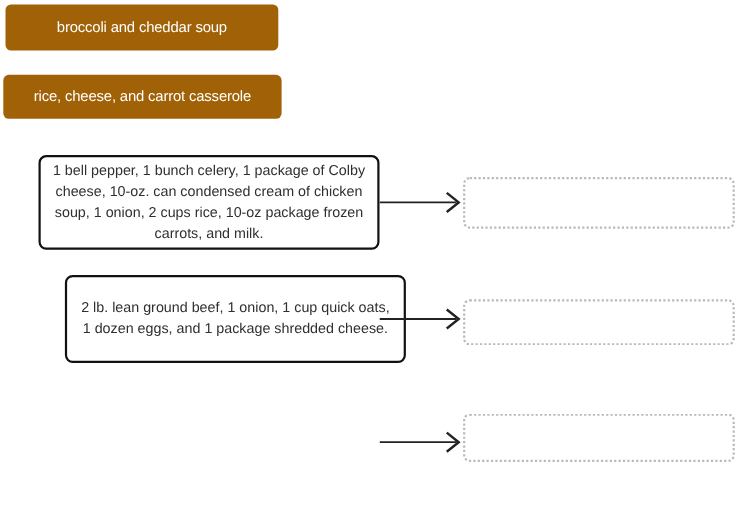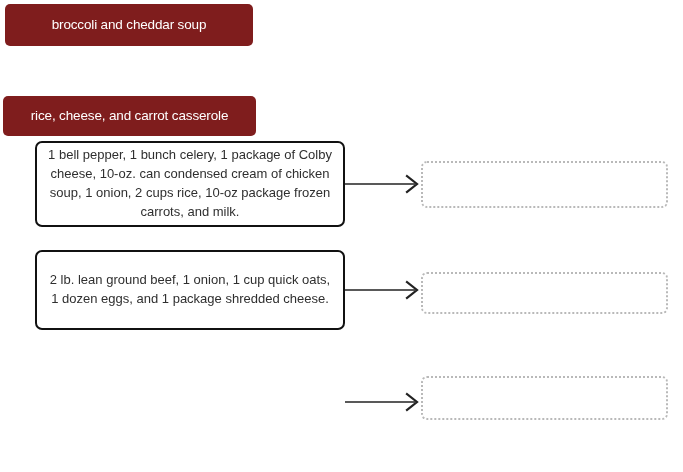--- a/index.html
+++ b/index.html
@@ -20,39 +20,39 @@
   
   .drag-tray {
     position: absolute;
     left: 0;
     top: 0;
     width: 683px;
     height: 120px;
   }
   .drag-chip {
     position: absolute;
-    background: #7f1d1d;
+    background: #a16207;
     color: #ffffff;
     border-radius: 5px;
     font-size: 13.5px;
     line-height: 1.2;
     display: flex;
     align-items: center;
     justify-content: center;
     text-align: left;
     box-sizing: border-box;
     padding: 0 6px;
     cursor: move;
     user-select: none;
     white-space: nowrap;
     letter-spacing: -0.15px;
   }
   .chip-1 { left: 5px;   top: 4px;  width: 248px; height: 42px; }
   .chip-2 { left: 292px; top: 4px;  width: 248px; height: 42px; }
-  .chip-3 { left: 3px;   top: 68px; width: 253px; height: 40px; margin-top: 28px; }
+  .chip-3 { left: 3px;   top: 68px; width: 253px; height: 40px; }
 
   
   .rows {
     position: absolute;
     left: 0;
     top: 0;
     width: 683px;
     height: 340px;
   }
   .row {
@@ -77,21 +77,21 @@
     display: flex;
     align-items: center;
     justify-content: center;
     text-align: center;
     padding: 6px 9px;
     font-size: 13px;
     line-height: 1.45;
     color: #2f2f2f;
   }
   .row-1 .ingredient-box { height: 86px; }
-  .row-2 .ingredient-box { height: 80px; }
+  .row-2 .ingredient-box { height: 80px; margin-left: 24px; }
   .row-3 .ingredient-box { height: 83px; }
 
   
   .arrow {
     position: absolute;
     left: 345px;
     width: 78px;
     height: 22px;
   }
   .row-1 .arrow { top: 32px; }

